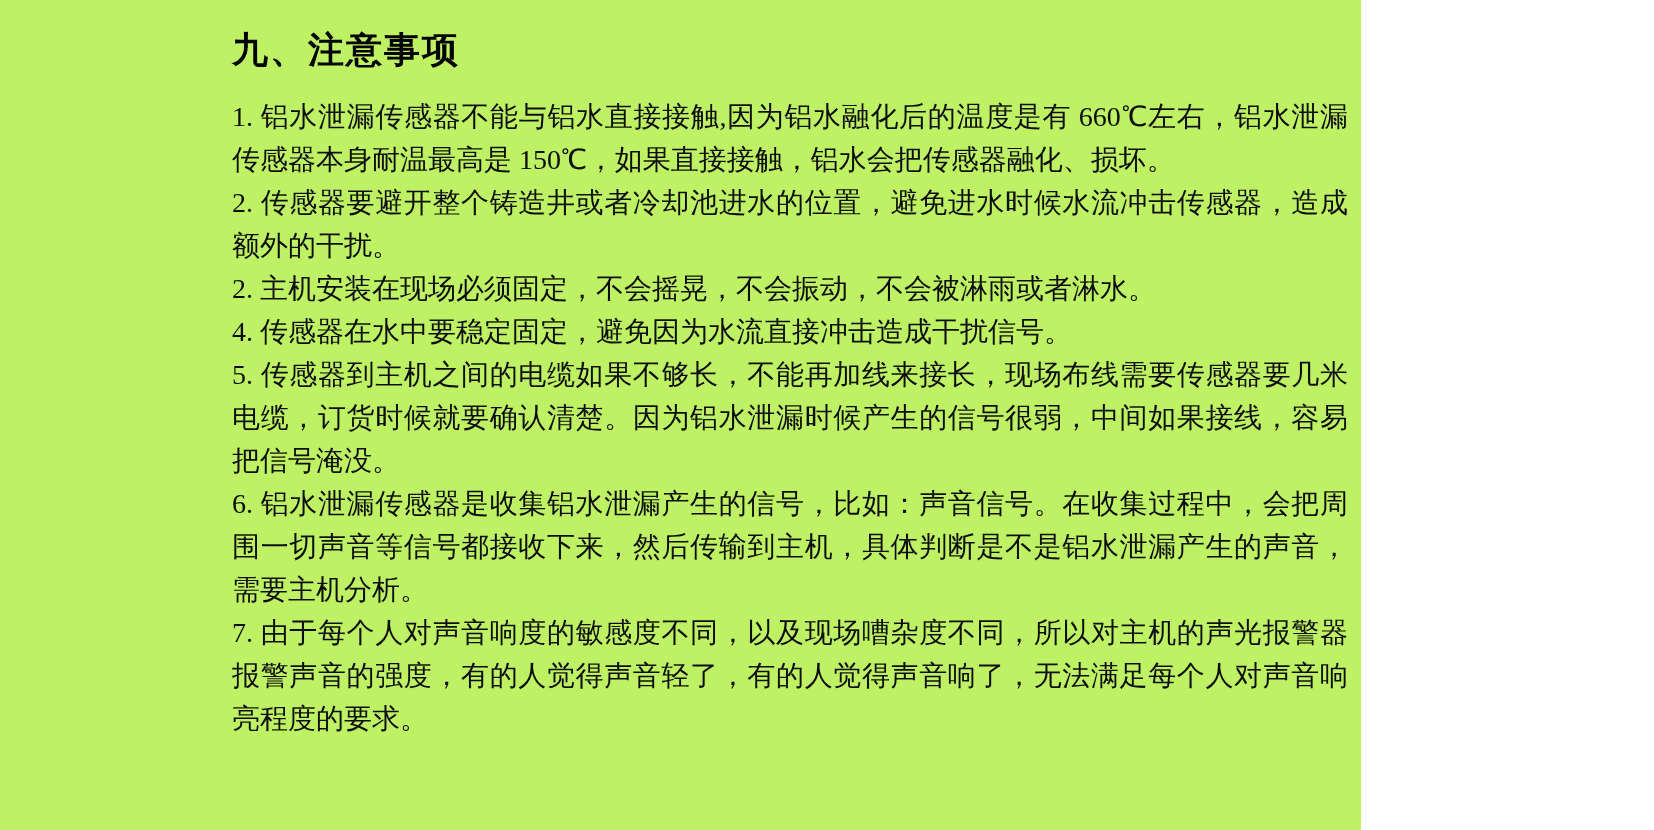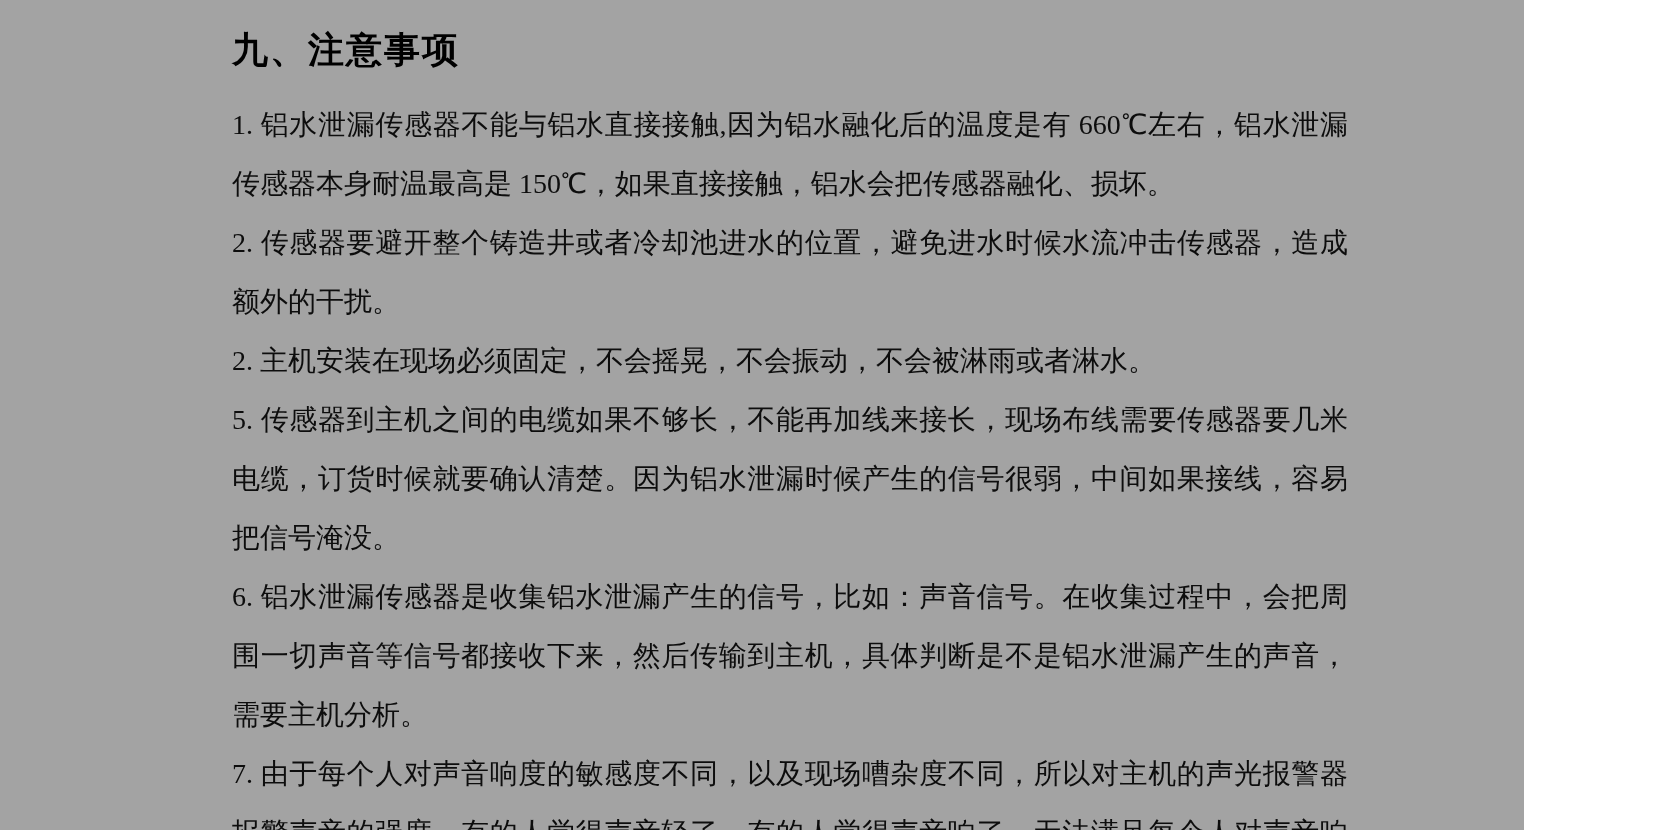--- a/index.html
+++ b/index.html
@@ -9,55 +9,57 @@
   }
   body {
     width: 1654px;
     height: 830px;
     overflow: hidden;
     font-family: "Liberation Serif", serif;
     color: #111111;
   }
   .page {
     position: relative;
-    width: 1524px;
+    width: 1329px;
     height: 830px;
-    background: #a3a3a3;
+    background: #bef264;
+    padding-left: 32px;
   }
   .content {
     position: absolute;
     left: 232px;
     top: 30px;
     width: 1116px;
   }
   .heading {
     font-size: 36px;
     font-weight: bold;
     line-height: 1.15;
     margin: 0 0 24px 0;
     letter-spacing: 2px;
     color: #000000;
   }
   .body-text p {
     font-size: 28px;
-    line-height: 59px;
+    line-height: 43px;
     margin: 0;
     text-align: justify;
     text-justify: inter-ideograph;
     color: #0d0d0d;
   }
 </style>
 </head>
 <body>
 
 <div class="page">
   <div class="content">
     <h1 class="heading">九、注意事项</h1>
     <div class="body-text">
       <p>1. 铝水泄漏传感器不能与铝水直接接触,因为铝水融化后的温度是有 660℃左右，铝水泄漏传感器本身耐温最高是 150℃，如果直接接触，铝水会把传感器融化、损坏。</p>
       <p>2. 传感器要避开整个铸造井或者冷却池进水的位置，避免进水时候水流冲击传感器，造成额外的干扰。</p>
       <p>2. 主机安装在现场必须固定，不会摇晃，不会振动，不会被淋雨或者淋水。</p>
+      <p>4. 传感器在水中要稳定固定，避免因为水流直接冲击造成干扰信号。</p>
       <p>5. 传感器到主机之间的电缆如果不够长，不能再加线来接长，现场布线需要传感器要几米电缆，订货时候就要确认清楚。因为铝水泄漏时候产生的信号很弱，中间如果接线，容易把信号淹没。</p>
       <p>6. 铝水泄漏传感器是收集铝水泄漏产生的信号，比如：声音信号。在收集过程中，会把周围一切声音等信号都接收下来，然后传输到主机，具体判断是不是铝水泄漏产生的声音，需要主机分析。</p>
       <p>7. 由于每个人对声音响度的敏感度不同，以及现场嘈杂度不同，所以对主机的声光报警器报警声音的强度，有的人觉得声音轻了，有的人觉得声音响了，无法满足每个人对声音响亮程度的要求。</p>
     </div>
   </div>
 </div>
 
 </body></html>

